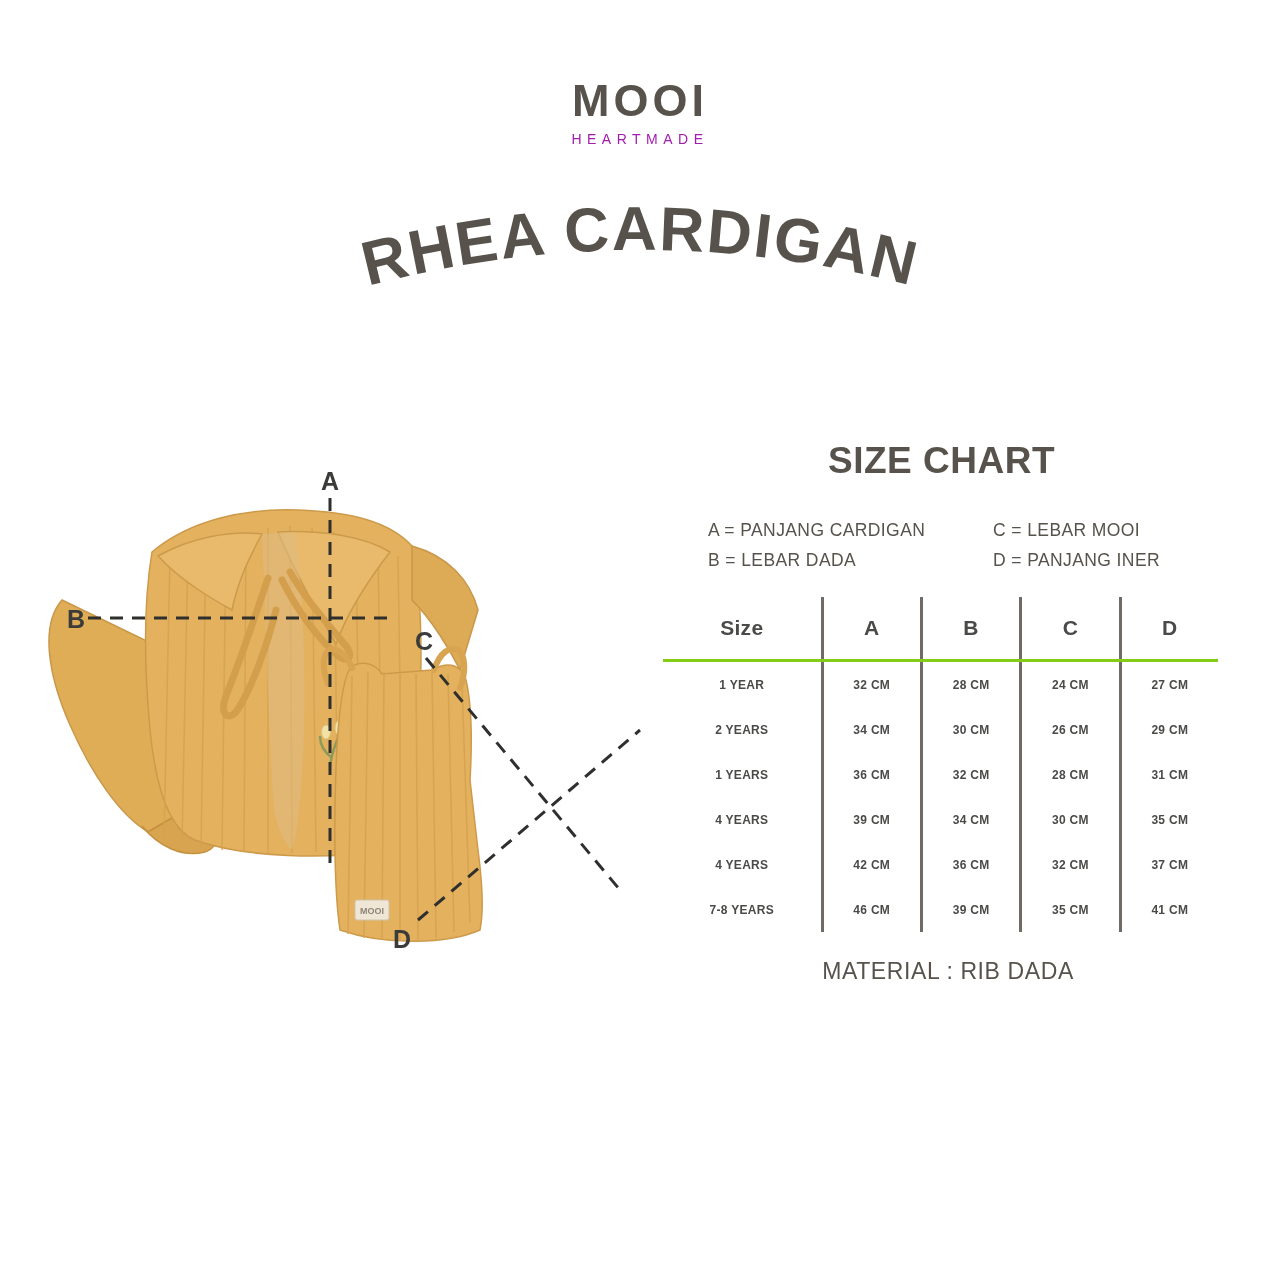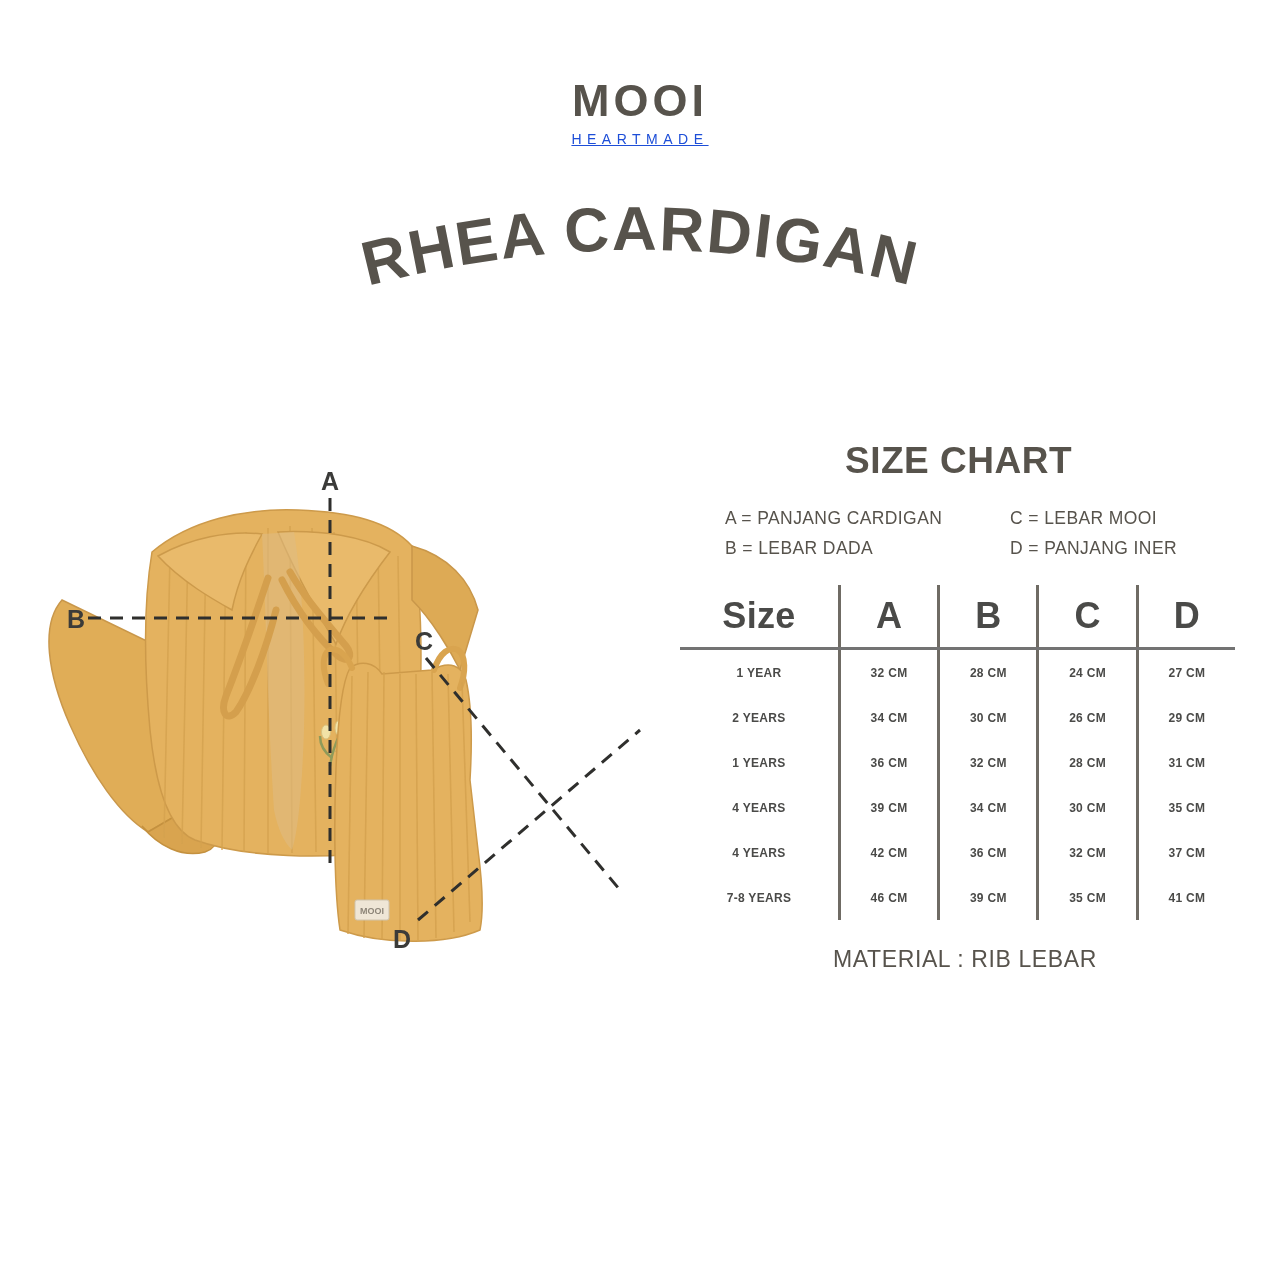--- a/index.html
+++ b/index.html
@@ -27,24 +27,23 @@
   .brand-name {
     font-size: 45px;
     font-weight: bold;
     letter-spacing: 4px;
     color: #57534c;
     line-height: 1;
   }
   .brand-sub {
     font-size: 14px;
     letter-spacing: 5.5px;
-    color: #1d4ed8;
+    color: #a21caf;
     margin-top: 8px;
     font-weight: 500;
-    text-decoration: underline;
   }
 
   
   .title-wrap {
     position: absolute;
     top: 200px;
     left: 0;
     width: 1280px;
     height: 130px;
   }
@@ -56,33 +55,33 @@
     left: 30px;
     top: 460px;
     width: 680px;
     height: 520px;
   }
   .product-svg { display: block; }
 
   
   .chart {
     position: absolute;
-    left: 680px;
+    left: 663px;
     top: 440px;
     width: 570px;
   }
   .chart-heading {
     font-size: 37px;
     font-weight: bold;
     color: #57534c;
     letter-spacing: 0.5px;
     margin-left: 165px;
   }
   .legend {
-    margin-top: 26px;
+    margin-top: 38px;
     margin-left: 45px;
     display: grid;
     grid-template-columns: 285px auto;
     row-gap: 9px;
     font-size: 17.5px;
     color: #57534c;
     letter-spacing: 0.4px;
   }
 
   table.size-table {
@@ -95,23 +94,23 @@
   table.size-table th,
   table.size-table td {
     padding: 0;
     text-align: center;
     height: 45px;
     vertical-align: middle;
     font-weight: bold;
     letter-spacing: 0.3px;
   }
   table.size-table thead th {
-    font-size: 36px;
+    font-size: 21px;
     height: 62px;
-    border-bottom: 3px solid #737373;
+    border-bottom: 3px solid #84cc16;
   }
   table.size-table th.col-size,
   table.size-table td.col-size {
     width: 160px;
   }
   table.size-table th.c,
   table.size-table td.c {
     width: 98px;
     border-left: 3px solid #6f6b64;
   }
@@ -303,14 +302,14 @@
       <tr>
         <td class="col-size">7-8 YEARS</td>
         <td class="c">46 CM</td>
         <td class="c">39 CM</td>
         <td class="c">35 CM</td>
         <td class="c">41 CM</td>
       </tr>
     </tbody>
   </table>
 
-  <div class="material">MATERIAL : RIB LEBAR</div>
+  <div class="material">MATERIAL : RIB DADA</div>
 </div>
 
 </body></html>

